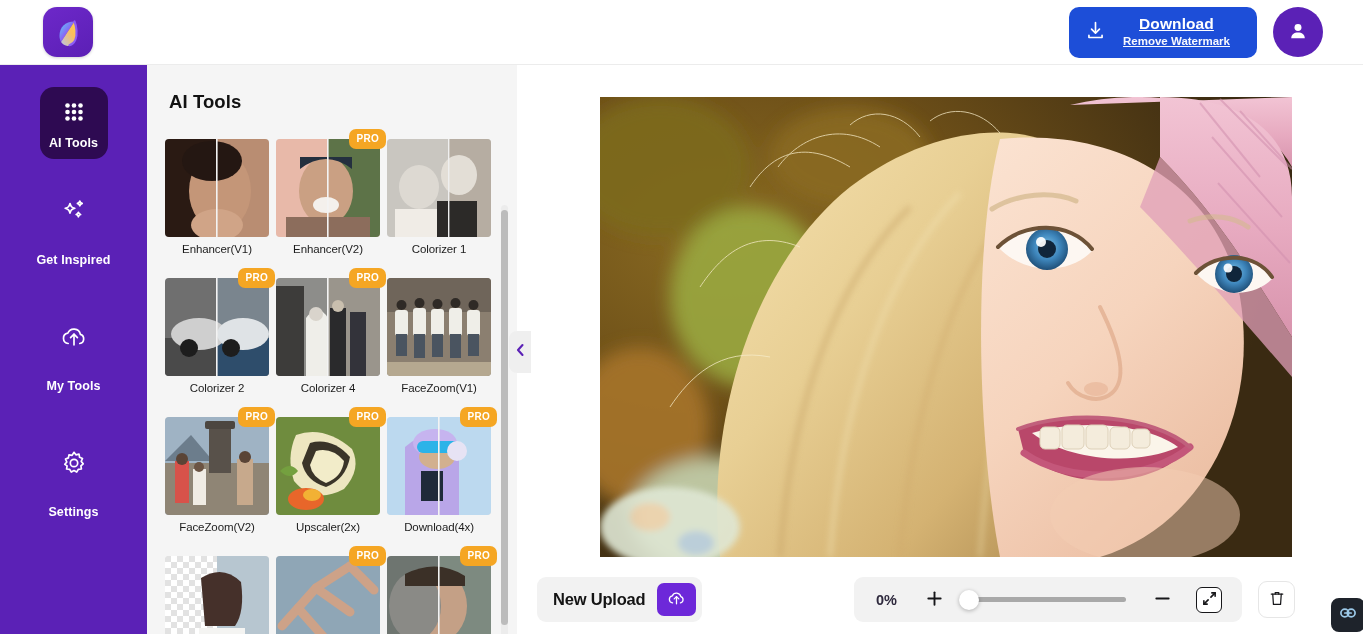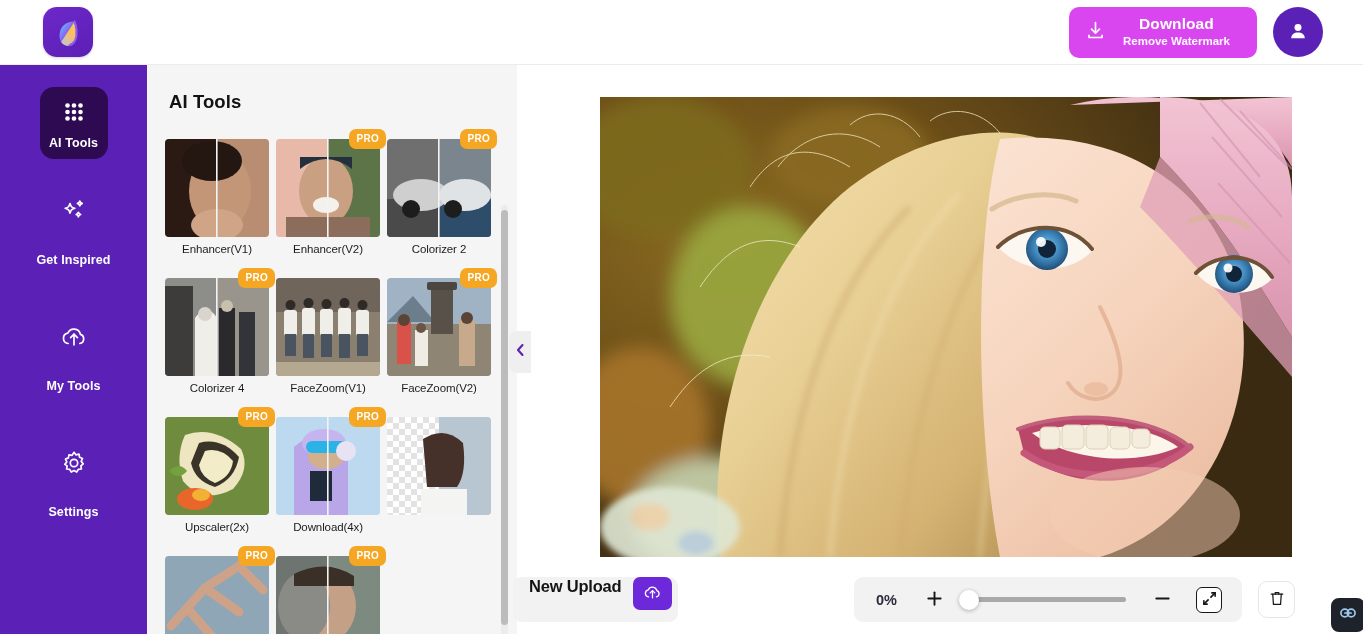--- a/index.html
+++ b/index.html
@@ -19,22 +19,22 @@
   }
   .logo {
     width: 50px; height: 50px; margin-left: 43px; border-radius: 14px;
     background: linear-gradient(150deg,#6d28c9 0%,#5b1fb5 100%);
     display: flex; align-items: center; justify-content: center;
     box-shadow: 0 1px 3px rgba(0,0,0,.18);
   }
   .header-spacer { flex: 1; }
   .download-btn {
     height: 51px; min-width: 188px; padding: 0 20px 0 16px; margin-right: 16px;
-    background: #d946ef; border: none; border-radius: 10px; color: #fff;
-    display: flex; align-items: center; gap: 10px; cursor: pointer;
+    background: #1d4ed8; border: none; border-radius: 10px; color: #fff;
+    display: flex; align-items: center; gap: 10px; cursor: pointer; text-decoration: underline;
   }
   .download-btn .dl-text { display: flex; flex-direction: column; align-items: center; line-height: 1.15; flex:1;}
   .download-btn .dl-title { font-size: 15.5px; font-weight: 700; letter-spacing: .1px; }
   .download-btn .dl-sub { font-size: 11.5px; font-weight: 600; opacity: .96; margin-top: 2px; }
   .avatar-btn {
     width: 50px; height: 50px; border-radius: 50%; background: #5b21b6;
     margin-right: 40px; display: flex; align-items: center; justify-content: center;
     border: none; cursor: pointer;
   }
 
@@ -110,22 +110,22 @@
     background: #ffffff;
   }
   .photo-wrap {
     position: absolute; top: 32px; left: 83px; width: 692px; height: 460px;
     overflow: hidden; background:#3a2a14;
   }
   .photo-wrap svg { display: block; width: 692px; height: 460px; }
 
   
   .new-upload {
-    position: absolute; top: 577px; left: 513px; height: 45px;
-    background: #f2f2f2; border-radius: 9px; display: flex; 
+    position: absolute; top: 577px; left: 537px; height: 45px;
+    background: #f2f2f2; border-radius: 9px; display: flex; align-items: center;
     padding: 0 6px 0 16px; gap: 12px; cursor: pointer;
   }
   .new-upload-label { font-size: 16.5px; font-weight: 700; color: #141414; letter-spacing: -.2px;}
   .upload-icon-btn {
     width: 39px; height: 33px; border-radius: 7px; background: #6d28d9;
     display: flex; align-items: center; justify-content: center; border:none; cursor: pointer;
   }
   .zoom-bar {
     position: absolute; top: 577px; left: 854px; width: 388px; height: 45px;
     background: #f2f2f2; border-radius: 9px; display: flex; align-items: center;
@@ -297,20 +297,34 @@
               <ellipse cx="50" cy="52" rx="27" ry="34" fill="#caa083"></ellipse>
               <path d="M24 30q26-20 52 0v-12H24z" fill="#24303f"></path>
               <ellipse cx="50" cy="66" rx="13" ry="8" fill="#f4f0ec"></ellipse>
               <rect x="10" y="78" width="84" height="20" fill="#8c6d5c"></rect>
               <rect x="51" width="1.6" height="98" fill="#f3f3f3"></rect>
             </svg>
           </div>
           <div class="tool-label">Enhancer(V2)</div>
         </div>
 
+        <div class="tool-card">
+          <div class="tool-thumb">
+            <svg viewBox="0 0 104 98" preserveAspectRatio="none">
+              <rect width="104" height="98" fill="#c9c6c0"></rect>
+              <rect x="62" width="42" height="98" fill="#b6ada2"></rect>
+              <ellipse cx="32" cy="48" rx="20" ry="22" fill="#ddd9d2"></ellipse>
+              <ellipse cx="72" cy="36" rx="18" ry="20" fill="#e3ded6"></ellipse>
+              <path d="M50 62h40v36H50z" fill="#2c2a28"></path>
+              <path d="M8 70h42v28H8z" fill="#f0ece6"></path>
+              <rect x="61" width="1.4" height="98" fill="#efefef"></rect>
+            </svg>
+          </div>
+          <div class="tool-label">Colorizer 1</div>
+        </div>
 
         <div class="tool-card">
           <div class="pro-badge">PRO</div>
           <div class="tool-thumb">
             <svg viewBox="0 0 104 98" preserveAspectRatio="none">
               <rect width="104" height="98" fill="#6f6f6f"></rect>
               <rect x="52" width="52" height="98" fill="#7a858e"></rect>
               <rect x="52" y="60" width="52" height="38" fill="#2e4d6b"></rect>
               <rect y="60" width="52" height="38" fill="#4a4a4a"></rect>
               <ellipse cx="34" cy="56" rx="28" ry="16" fill="#cfcfcf"></ellipse>

